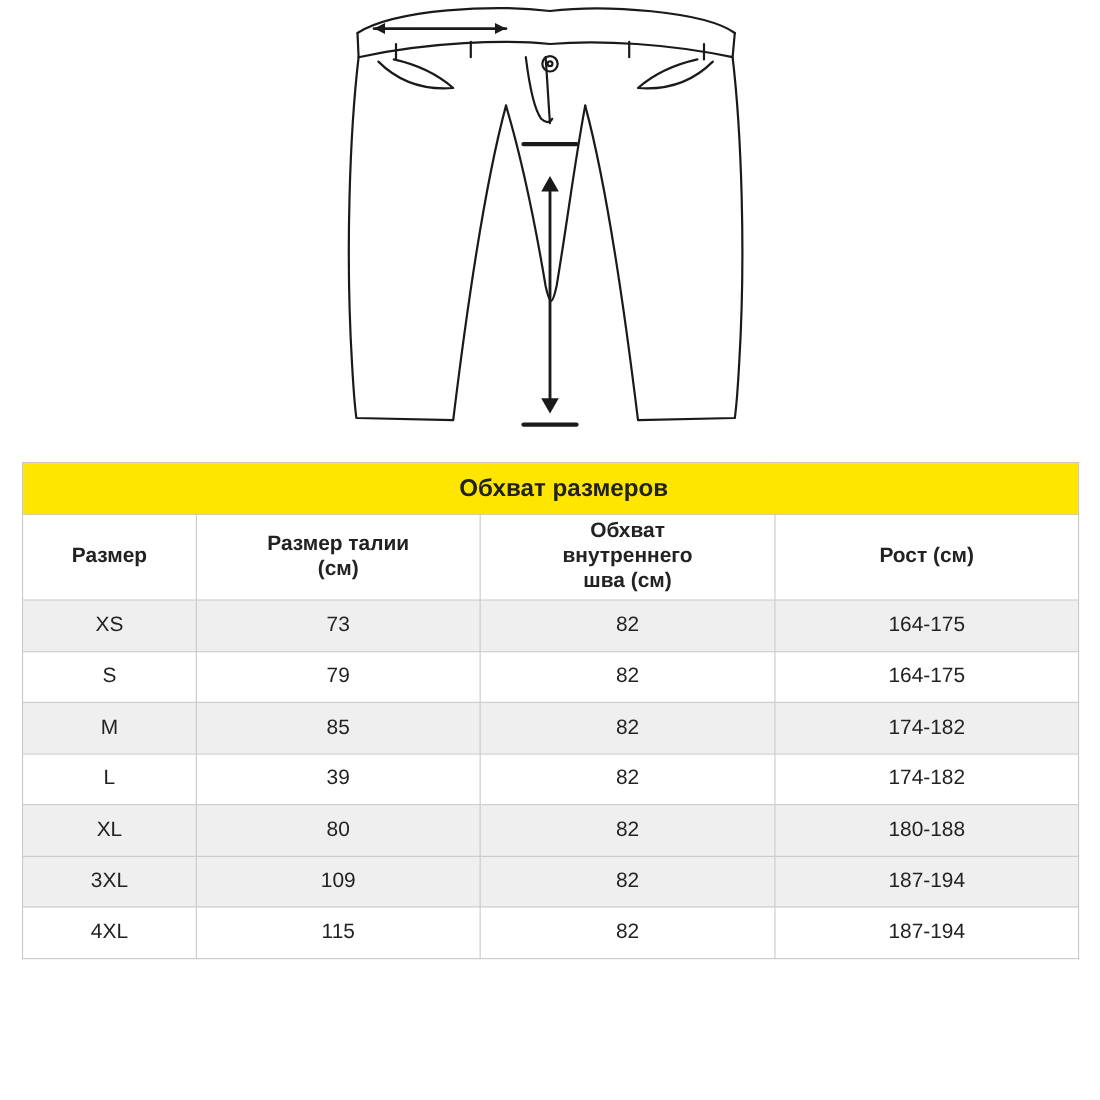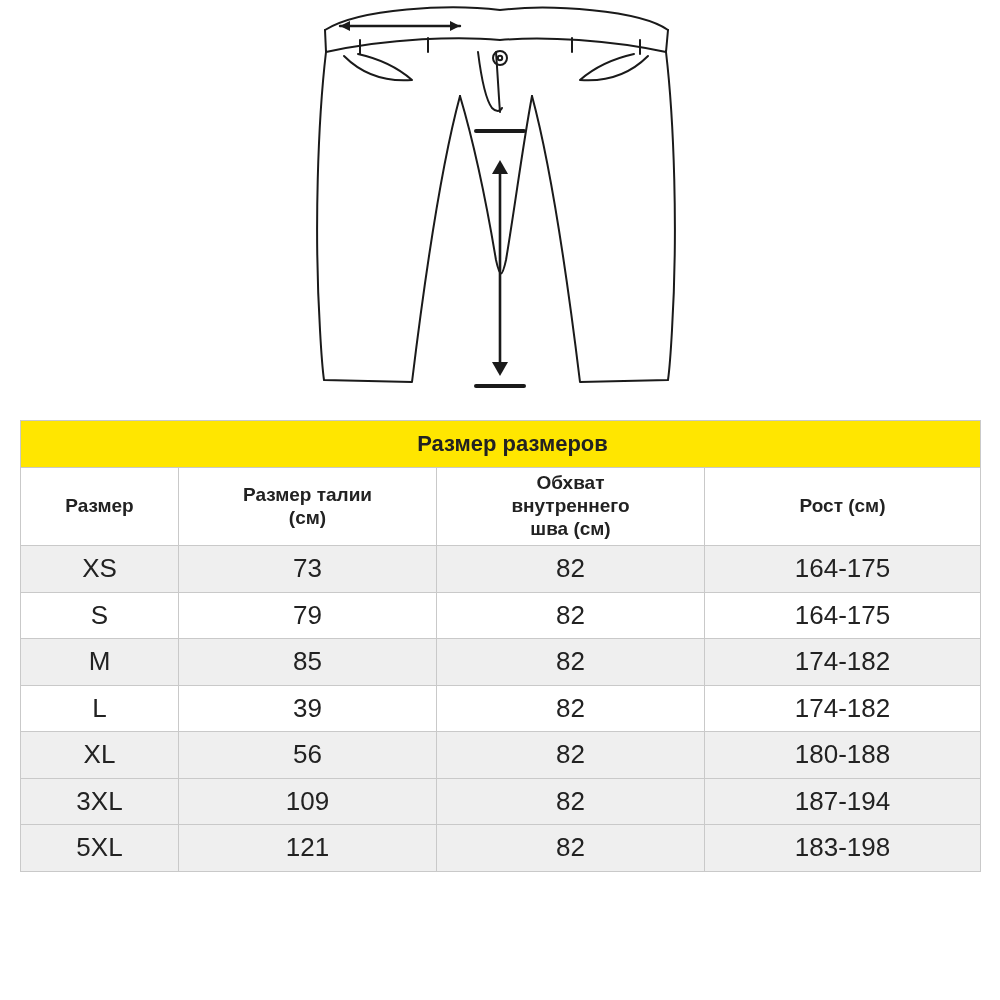--- a/index.html
+++ b/index.html
@@ -64,21 +64,21 @@
   .head-row th {
     background: #ffffff;
     font-size: 19px;
     font-weight: bold;
     height: 78px;
     padding: 4px 8px;
     line-height: 1.2;
   }
   tbody tr td {
     height: 46.5px;
-    font-size: 26px;
+    font-size: 19px;
     font-weight: normal;
     padding: 2px 6px;
   }
   tbody tr.odd td { background: #efefef; }
   tbody tr.even td { background: #ffffff; }
 
   .col-size   { width: 158px; }
   .col-waist  { width: 258px; }
   .col-inseam { width: 268px; }
   .col-height { width: 276px; }
@@ -139,21 +139,21 @@
   <div class="table-wrap">
     <table class="size-table">
       <colgroup>
         <col class="col-size">
         <col class="col-waist">
         <col class="col-inseam">
         <col class="col-height">
       </colgroup>
       <thead>
         <tr class="title-row">
-          <td colspan="4">Размер размеров</td>
+          <td colspan="4">Обхват размеров</td>
         </tr>
         <tr class="head-row">
           <th>
             <span>Размер</span>
           </th>
           <th>
             <span>Размер талии</span><br>
             <span>(см)</span>
           </th>
           <th>
@@ -186,33 +186,33 @@
           <td>174-182</td>
         </tr>
         <tr class="even">
           <td>L</td>
           <td>39</td>
           <td>82</td>
           <td>174-182</td>
         </tr>
         <tr class="odd">
           <td>XL</td>
-          <td>56</td>
+          <td>80</td>
           <td>82</td>
           <td>180-188</td>
         </tr>
         <tr class="odd">
           <td>3XL</td>
           <td>109</td>
           <td>82</td>
           <td>187-194</td>
         </tr>
-        <tr class="odd">
-          <td>5XL</td>
-          <td>121</td>
-          <td>82</td>
-          <td>183-198</td>
+        <tr class="even">
+          <td>4XL</td>
+          <td>115</td>
+          <td>82</td>
+          <td>187-194</td>
         </tr>
       </tbody>
     </table>
   </div>
 
 </div>
 
 </body></html>

